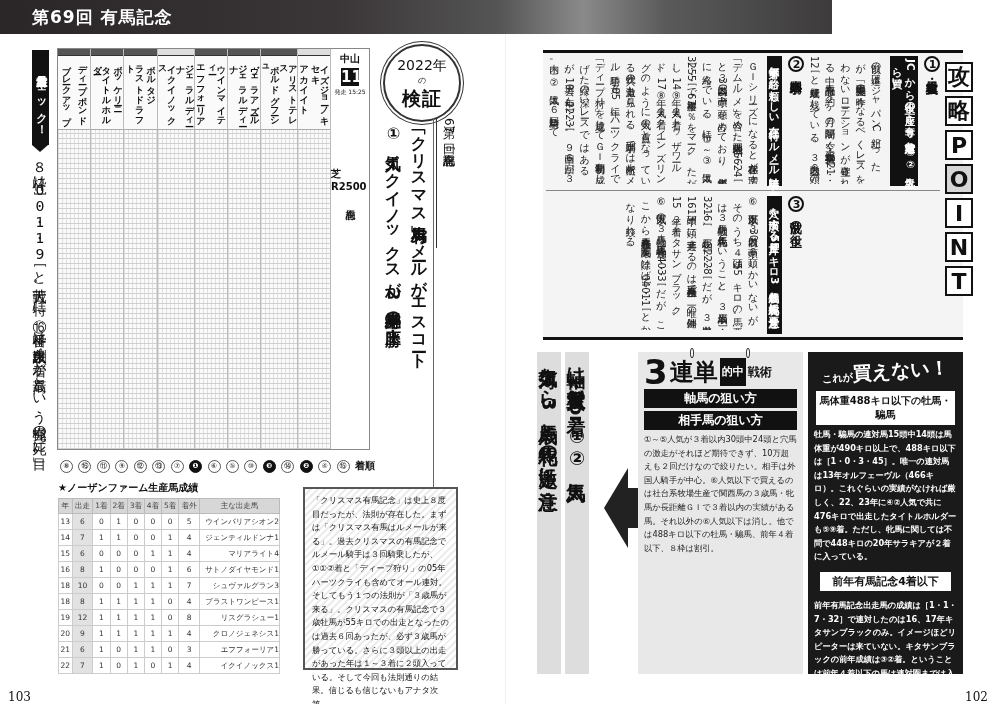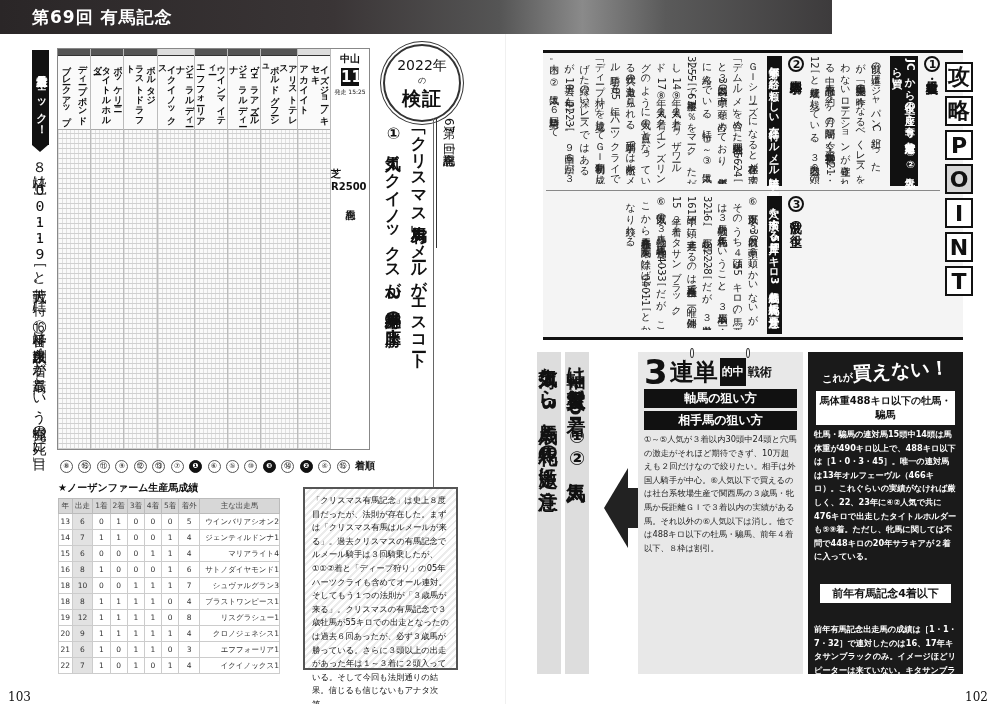--- a/index.html
+++ b/index.html
@@ -68,21 +68,21 @@
 .strat-title .three{font-size:34px}
 .strat-title .tk{font-size:11px;background:#111;color:#fff;padding:0 2px}
 .strat-title .sm{font-size:12px}
 .strat-sub{background:#111;color:#fff;text-align:center;font-weight:bold;font-size:12px;margin:3px 0;padding:1px 0}
 .strat-body{font-size:8.3px;line-height:13.6px;color:#222}
 .cant{position:absolute;left:808px;top:352px;width:155px;height:322px;background:#1a1a1a;color:#fff;padding:6px}
 .cant-title{font-size:19px;font-weight:bold;text-align:center;line-height:26px;transform:rotate(-4deg)}
 .cant-title .sm{font-size:10px}
 .cant-sub{background:#fff;color:#111;text-align:center;font-weight:bold;font-size:10px;margin:3px 2px;padding:2px 0;border:1px solid #fff}
 .cant-body{font-size:8.2px;line-height:13.6px;font-weight:bold}
-.cant-sub2{background:#fff;color:#111;text-align:center;font-weight:bold;font-size:11px;margin:20px 6px;padding:2px 0}
+.cant-sub2{background:#fff;color:#111;text-align:center;font-weight:bold;font-size:11px;margin:8px 6px;padding:2px 0}
 .divider-mid{position:absolute;left:505px;top:34px;width:1px;height:670px;background:#f0f0f0}
 </style>
 </head>
 <body>
 
 <div class="header">
   <div class="header-title">第69回 有馬記念</div>
 </div>
 
 <div class="check-label vt">直前最終チェック！</div>

